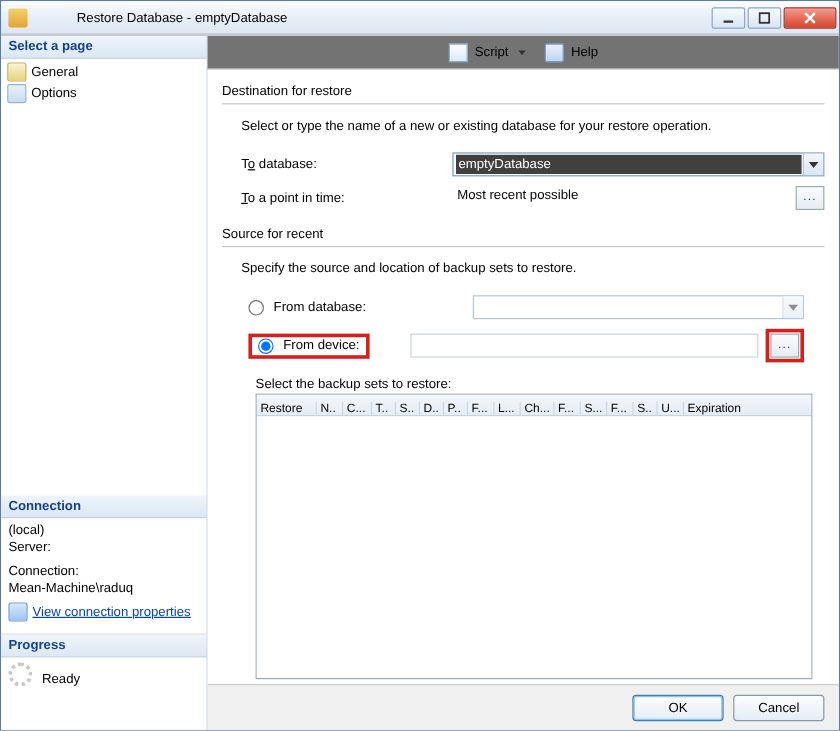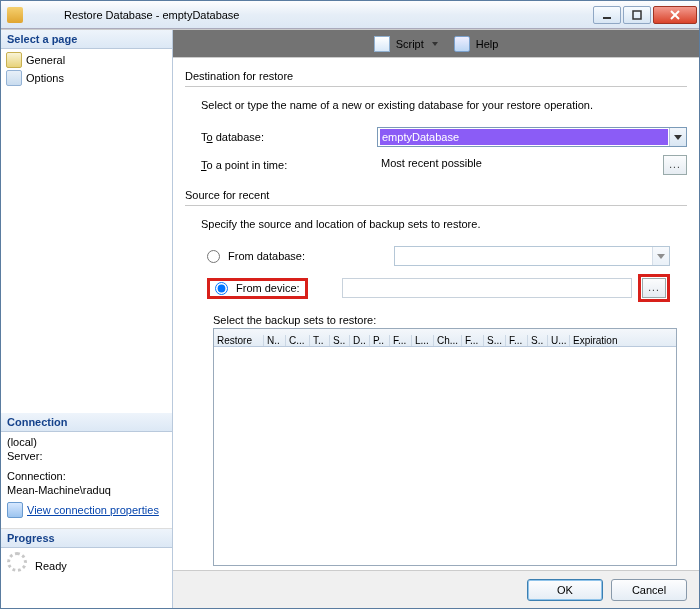--- a/index.html
+++ b/index.html
@@ -40,21 +40,21 @@
 .toolbar .ticon2.help{ background: linear-gradient(#eef,#bcd6f4); border:1px solid #7aa0cc; border-radius:2px;}
 .toolbar .drop { width:0;height:0;border-left:3px solid transparent;border-right:3px solid transparent;border-top:4px solid #333;display:inline-block;margin-left:2px;}
 .content { flex:1; padding:8px 12px 4px 12px; overflow:hidden; background:#fff; display:flex; flex-direction:column;}
 .section-title { margin:4px 0 2px; }
 .hr { height:1px; background:#c8c8c8; margin:2px 0 8px;}
 .instr { margin:4px 0 12px 16px; }
 .formrow { display:flex; align-items:center; margin:4px 0 4px 16px; gap:6px;}
 .formrow label{ width:170px; }
 .formrow label .u{ text-decoration:underline; }
 .combo { flex:1; height:20px; border:1px solid #7a9ab8; background:#fff; position:relative; }
-.combo .seltxt{ position:absolute; left:2px; top:1px; right:18px; height:16px; line-height:16px; padding:0 2px; background:#8b5cf6; color:#fff;}
+.combo .seltxt{ position:absolute; left:2px; top:1px; right:18px; height:16px; line-height:16px; padding:0 2px; background:#404040; color:#fff;}
 .combo.plain .seltxt{ background:transparent; color:#000; }
 .combo .dropbtn{ position:absolute; right:0; top:0; width:17px; height:18px; border-left:1px solid #b4c4d6; background:linear-gradient(#f2f6fb,#d9e6f3); display:flex;align-items:center;justify-content:center;}
 .combo .dropbtn::after{content:""; width:0;height:0;border-left:4px solid transparent;border-right:4px solid transparent;border-top:5px solid #333;}
 .readonly { flex:1; height:20px; border:none; background:transparent; padding:2px 4px; }
 .smbtn { width:24px; height:20px; border:1px solid #9aa; background:linear-gradient(#fbfcfd,#e6ecf2); display:flex; align-items:center; justify-content:center; cursor:default;}
 .smbtn::after{content:"..."; line-height:8px; letter-spacing:1px; color:#333; font-size:10px;}
 .radiorow { display:flex; align-items:center; margin:4px 17px 4px 22px; gap:6px;}
 .radiorow input{margin-right:2px;}
 .radiorow label{ width:160px; }
 .highlight-red { border:3px solid #d8201a; padding:1px 5px; }

